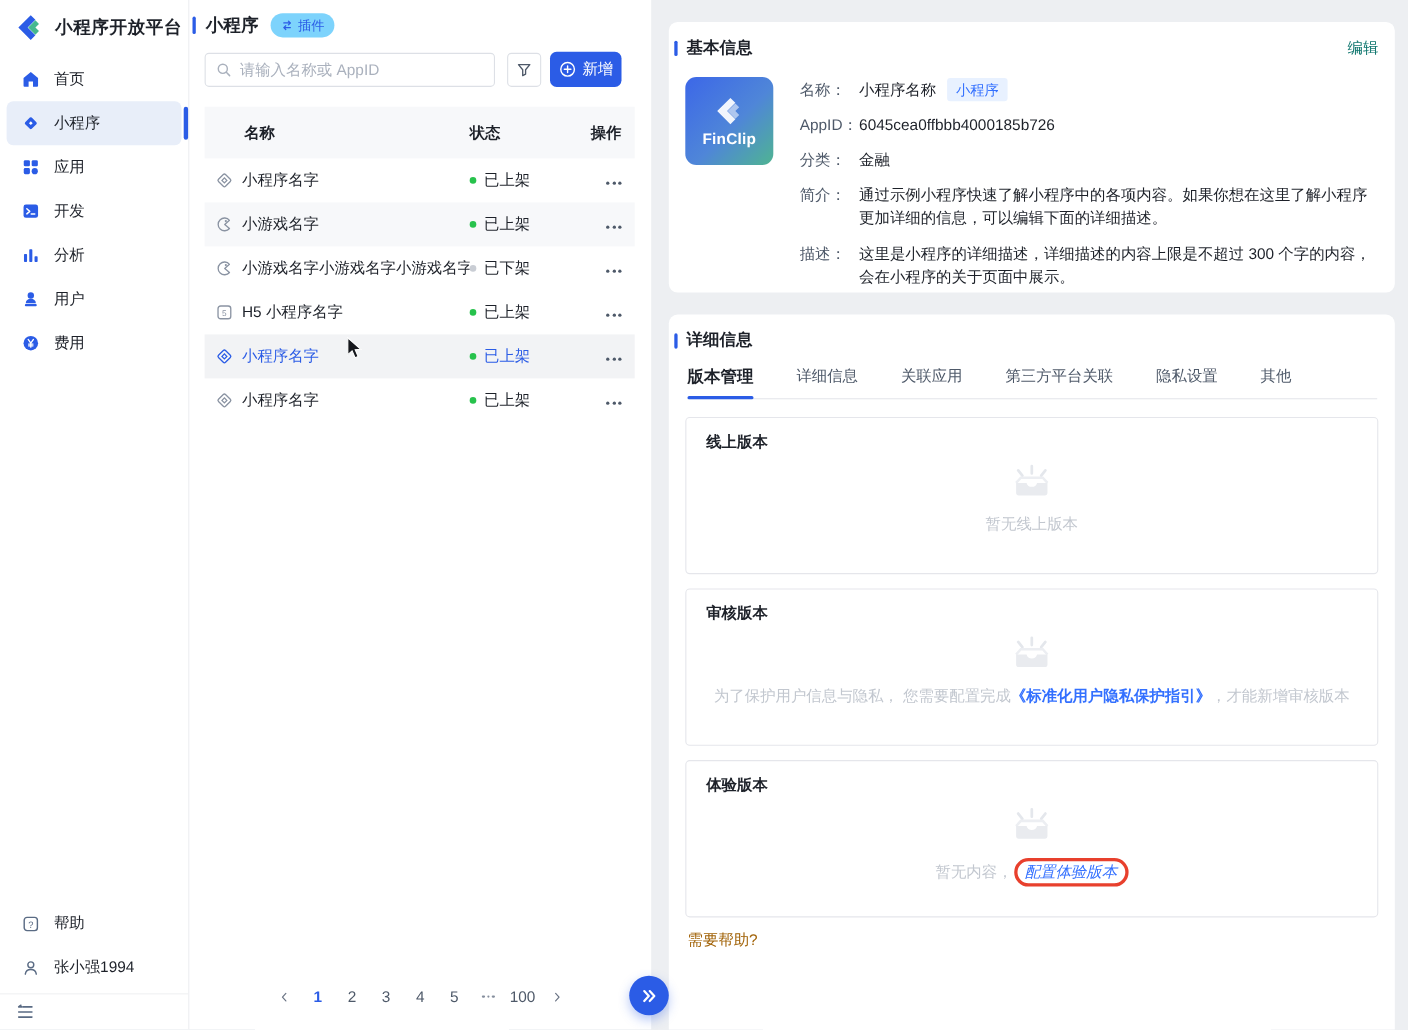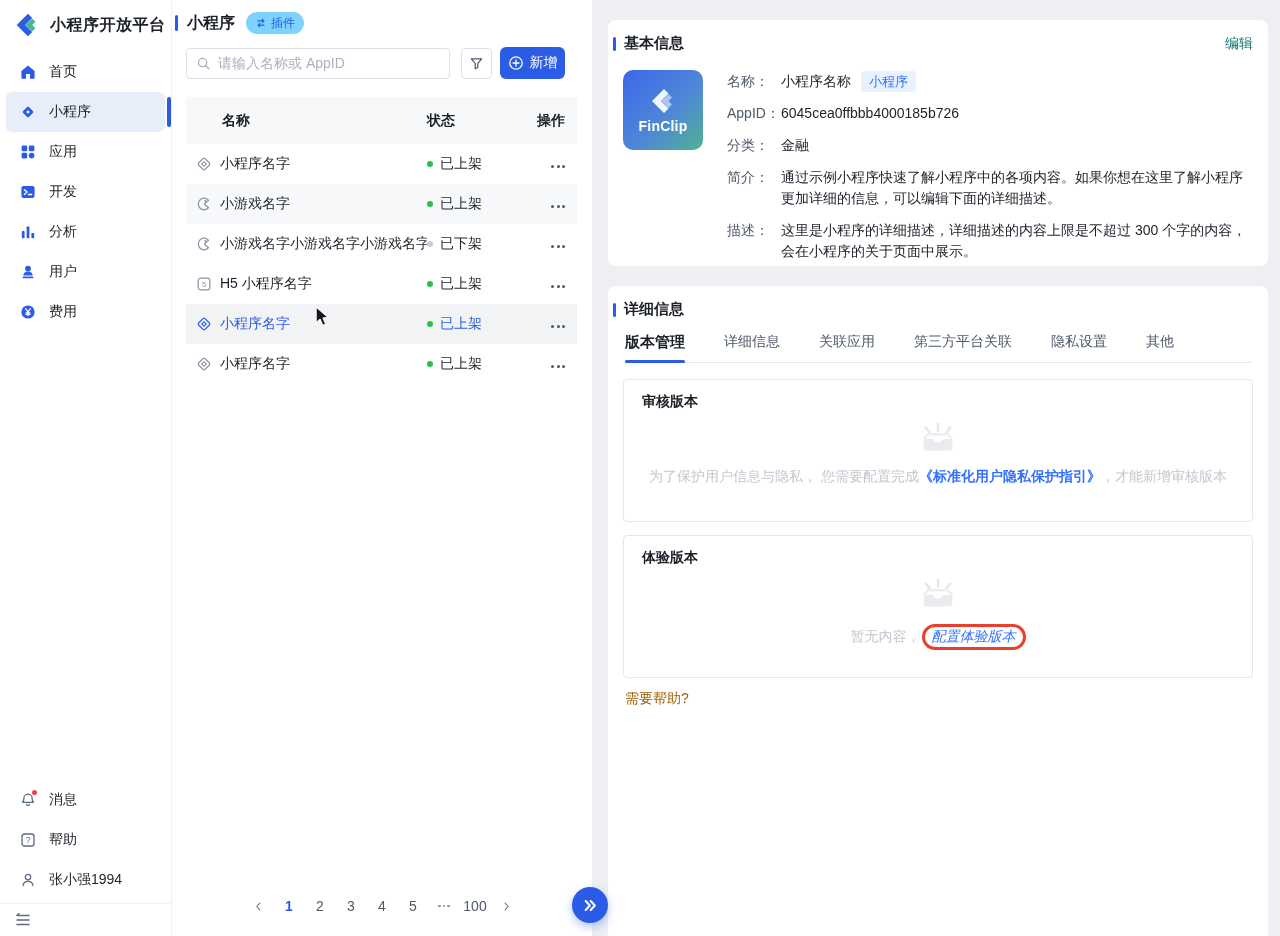--- a/index.html
+++ b/index.html
@@ -180,30 +180,20 @@
               <circle cx="8" cy="8" r="6.6" fill="currentColor"></circle>
               <path d="M5.6 4.6 L8 7.9 L10.4 4.6 M8 7.9 V11.6 M6 8.8 H10 M6 10.4 H10" fill="none" stroke="#fff" stroke-width="1.2" stroke-linecap="round"></path>
             </svg>
         </span>
         <span class="nv-label">费用</span>
       </div>
     </nav>
 
     <div class="sidebar-bottom">
       <div class="nav-item">
-        <span class="nv-ic bell-wrap">
-          <svg width="16" height="16" viewBox="0 0 16 16">
-              <path d="M8 2.2 a4.1 4.1 0 0 1 4.1 4.1 c0 2.4 .6 3.3 1.3 4 H2.6 c.7-.7 1.3-1.6 1.3-4 A4.1 4.1 0 0 1 8 2.2 Z" fill="none" stroke="currentColor" stroke-width="1.3" stroke-linejoin="round"></path>
-              <path d="M6.5 12.6 a1.6 1.6 0 0 0 3 0" fill="none" stroke="currentColor" stroke-width="1.3" stroke-linecap="round"></path>
-            </svg>
-          <i class="bell-dot"></i>
-        </span>
-        <span class="nv-label">消息</span>
-      </div>
-      <div class="nav-item">
         <span class="nv-ic">
           <svg width="16" height="16" viewBox="0 0 16 16">
               <rect x="2" y="2" width="12" height="12" rx="2.6" fill="none" stroke="currentColor" stroke-width="1.3"></rect>
               <text x="8" y="11.3" text-anchor="middle" font-size="8.5" font-family="Liberation Sans, sans-serif" fill="currentColor">?</text>
             </svg>
         </span>
         <span class="nv-label">帮助</span>
       </div>
       <div class="nav-item">
         <span class="nv-ic">
@@ -485,20 +475,33 @@
 
       <div class="tabs">
         <span class="tab active">版本管理</span>
         <span class="tab">详细信息</span>
         <span class="tab">关联应用</span>
         <span class="tab">第三方平台关联</span>
         <span class="tab">隐私设置</span>
         <span class="tab">其他</span>
       </div>
 
+      <div class="ver-box">
+        <div class="ver-title">线上版本</div>
+        <div class="empty-wrap">
+          <span>
+            <svg width="48" height="38" viewBox="0 0 48 40">
+                <path d="M15 13 L11 8 M24 11 V4 M33 13 L37 8" stroke="#e4e7ec" stroke-width="2.6" stroke-linecap="round"></path>
+                <path d="M9 20 L13.5 15 H34.5 L39 20" fill="none" stroke="#eceef2" stroke-width="2.4"></path>
+                <path d="M9 20 H19 C19.6 22.4 21.5 23.8 24 23.8 C26.5 23.8 28.4 22.4 29 20 H39 V29.5 C39 31 38 32 36.5 32 H11.5 C10 32 9 31 9 29.5 Z" fill="#e9ebef"></path>
+              </svg>
+          </span>
+          <span class="empty-text">暂无线上版本</span>
+        </div>
+      </div>
 
       <div class="ver-box">
         <div class="ver-title">审核版本</div>
         <div class="empty-wrap">
           <span>
             <svg width="48" height="38" viewBox="0 0 48 40">
                 <path d="M15 13 L11 8 M24 11 V4 M33 13 L37 8" stroke="#e4e7ec" stroke-width="2.6" stroke-linecap="round"></path>
                 <path d="M9 20 L13.5 15 H34.5 L39 20" fill="none" stroke="#eceef2" stroke-width="2.4"></path>
                 <path d="M9 20 H19 C19.6 22.4 21.5 23.8 24 23.8 C26.5 23.8 28.4 22.4 29 20 H39 V29.5 C39 31 38 32 36.5 32 H11.5 C10 32 9 31 9 29.5 Z" fill="#e9ebef"></path>
               </svg>

